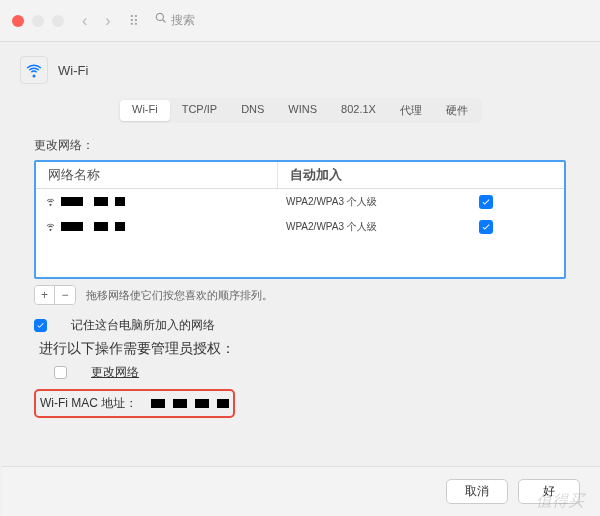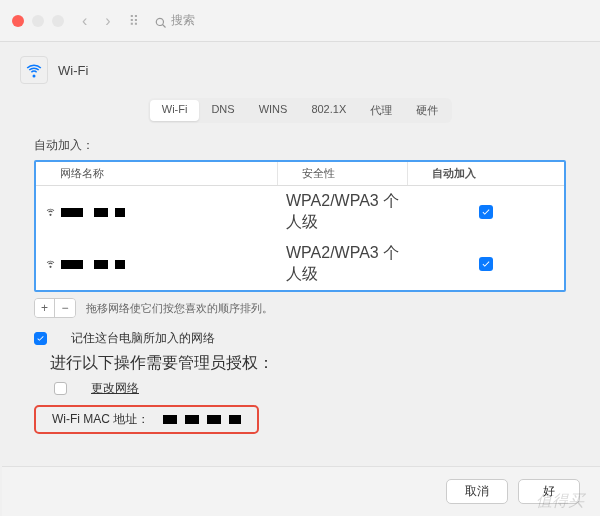--- a/index.html
+++ b/index.html
@@ -8,49 +8,49 @@
     .titlebar { height: 42px; display: flex; align-items: center; padding: 0 12px; background: #f3f3f3; border-bottom: 1px solid #ddd; }
     .traffic-lights { display: flex; gap: 8px; margin-right: 18px; }
     .tl { width: 12px; height: 12px; border-radius: 50%; }
     .tl.close { background: #ff5f57; }
     .tl.min { background: #e6e6e6; }
     .tl.max { background: #e6e6e6; }
     .nav-arrows { display: flex; gap: 18px; color: #b8b8b8; margin-right: 18px; }
     .nav-arrows span { font-size: 16px; cursor: default; }
     .grid-icon { color: #aaa; font-size: 14px; margin-right: 10px; }
     .title { font-size: 14px; color: #555; flex: 1; }
-    .search { display: flex; align-items: flex-end; gap: 4px; color: #999; font-size: 12px; background: rgba(0,0,0,0); padding: 2px 6px; }
+    .search { display: flex; align-items: flex-start; gap: 4px; color: #999; font-size: 12px; background: rgba(0,0,0,0); padding: 2px 6px; }
     .search svg { width: 12px; height: 12px; fill: #999; }
     
     .content { padding: 14px 20px; }
     
     .header-row { display: flex; align-items: center; gap: 10px; margin-bottom: 14px; }
     .wifi-icon-box { width: 28px; height: 28px; border: 1px solid #ddd; border-radius: 4px; display: flex; align-items: center; justify-content: center; }
     .wifi-icon-box svg { width: 18px; height: 18px; }
     .page-title { font-size: 13px; color: #444; }
     
     .tabs { display: flex; justify-content: center; margin-bottom: 14px; }
     .tab-group { display: flex; background: #ececec; border-radius: 6px; padding: 2px; }
     .tab { padding: 3px 12px; font-size: 11px; color: #555; border-radius: 4px; cursor: default; }
     .tab.active { background: #fff; box-shadow: 0 1px 2px rgba(0,0,0,0.1); }
     
     .section { padding: 0 14px; }
     .section-label { font-size: 12px; color: #444; margin-bottom: 6px; }
     
     .network-table { border: 2px solid #4a9ff3; border-radius: 2px; margin-bottom: 6px; }
     .table-head { display: flex; background: #fff; border-bottom: 1px solid #ddd; }
-    .th { padding: 4px 24px; font-size: 11px; color: #555; border-right: 1px solid #e5e5e5; }
+    .th { padding: 4px 12px; font-size: 13px; color: #555; border-right: 1px solid #e5e5e5; }
     .th:last-child { border-right: none; font-weight: bold; }
     .th.name { flex: 0 0 242px; }
     .th.sec { flex: 0 0 130px; }
     .th.auto { flex: 1; }
     
     .table-body { background: #fff; min-height: 88px; }
     .row { display: flex; padding: 3px 0; }
-    .td { padding: 2px 8px; font-size: 16px; display: flex; align-items: center; gap: 4px; }
+    .td { padding: 2px 8px; font-size: 10px; display: flex; align-items: center; gap: 4px; }
     .td.name { flex: 0 0 242px; }
     .td.sec { flex: 0 0 130px; color: #444; }
     .td.auto { flex: 1; justify-content: center; }
     
     .sig-icon svg { width: 13px; height: 13px; }
     .redacted { display: inline-block; height: 9px; background: #000; }
     
     .check-mark { width: 14px; height: 14px; background: #0a7aff; border-radius: 3px; display: flex; align-items: center; justify-content: center; }
     .check-mark svg { width: 10px; height: 10px; fill: #fff; }
     
@@ -59,23 +59,23 @@
     .pm { width: 20px; height: 18px; display: flex; align-items: center; justify-content: center; font-size: 12px; color: #666; background: #fff; }
     .pm:first-child { border-right: 1px solid #ccc; }
     .hint { font-size: 11px; color: #666; }
     
     .checkbox-row { display: flex; align-items: center; gap: 24px; margin-bottom: 5px; font-size: 12px; }
     .cbox { width: 13px; height: 13px; border: 1px solid #bbb; border-radius: 3px; background: #fff; display: flex; align-items: center; justify-content: center; flex-shrink: 0; }
     .cbox.checked { background: #0a7aff; border-color: #0a7aff; }
     .cbox.checked svg { width: 9px; height: 9px; fill: #fff; }
     
     .indent { margin-left: 20px; text-decoration: underline; }
-    .admin-label { font-size: 16px; margin: 6px 16px; }
-    
-    .mac-row { display: flex; align-items: center; gap: 14px; margin-top: 8px; padding: 4px 16px; border: 2px solid #e74c3c; border-radius: 5px; width: fit-content; }
+    .admin-label { font-size: 14px; margin: 6px 5px; }
+    
+    .mac-row { display: flex; align-items: center; gap: 14px; margin-top: 8px; padding: 4px 4px; border: 2px solid #e74c3c; border-radius: 5px; width: fit-content; }
     .mac-label { font-size: 12px; color: #333; }
     .mac-blocks { display: flex; gap: 8px; }
     .mac-blocks .redacted { width: 14px; }
     
     .footer { position: absolute; bottom: 0; left: 2px; right: 0; display: flex; justify-content: flex-end; gap: 10px; padding: 12px 20px; background: #f3f3f3; border-top: 1px solid #e0e0e0; }
     .btn { min-width: 62px; padding: 3px 16px; background: #fff; border: 1px solid #ccc; border-radius: 5px; font-size: 12px; text-align: center; }
     .watermark { position: absolute; right: 16px; bottom: 4px; font-size: 16px; color: rgba(0,0,0,0.15); font-style: italic; }
   </style>
 </head>
 <body>
@@ -105,35 +105,35 @@
       <svg viewBox="0 0 24 24">
           <path fill="#0a7aff" d="M12 18a2 2 0 110 4 2 2 0 010-4zm-4.2-3.8a6 6 0 018.4 0l-1.4 1.4a4 4 0 00-5.6 0l-1.4-1.4zm-2.8-2.8a10 10 0 0114 0l-1.4 1.4a8 8 0 00-11.2 0L5 11.4zm-2.8-2.8a14 14 0 0119.6 0l-1.4 1.4a12 12 0 00-16.8 0L2.2 8.6z"></path>
         </svg>
     </div>
     <div class="page-title">Wi-Fi</div>
   </div>
 
   <div class="tabs">
     <div class="tab-group" id="tab-group">
         <div class="tab active">Wi-Fi</div>
+        <div class="tab">TCP/IP</div>
         <div class="tab">DNS</div>
         <div class="tab">WINS</div>
         <div class="tab">802.1X</div>
         <div class="tab">代理</div>
         <div class="tab">硬件</div>
       </div>
   </div>
 
   <div class="section">
-    <div class="section-label">自动加入：</div>
+    <div class="section-label">更改网络：</div>
 
     <div class="network-table">
       <div class="table-head">
         <div class="th name">网络名称</div>
-        <div class="th sec">安全性</div>
         <div class="th auto">自动加入</div>
       </div>
       <div class="table-body" id="table-body">
           <div class="row">
             <div class="td name">
               <span class="sig-icon"><svg viewBox="0 0 24 24">
                   <path fill="#555" d="M12 18a2 2 0 110 4 2 2 0 010-4zm-4.2-3.8a6 6 0 018.4 0l-1.4 1.4a4 4 0 00-5.6 0l-1.4-1.4zm-2.8-2.8a10 10 0 0114 0l-1.4 1.4a8 8 0 00-11.2 0L5 11.4z"></path>
                 </svg></span>
               <span class="redacted" style="width:22px"></span>
               <span style="width:3px"></span>

